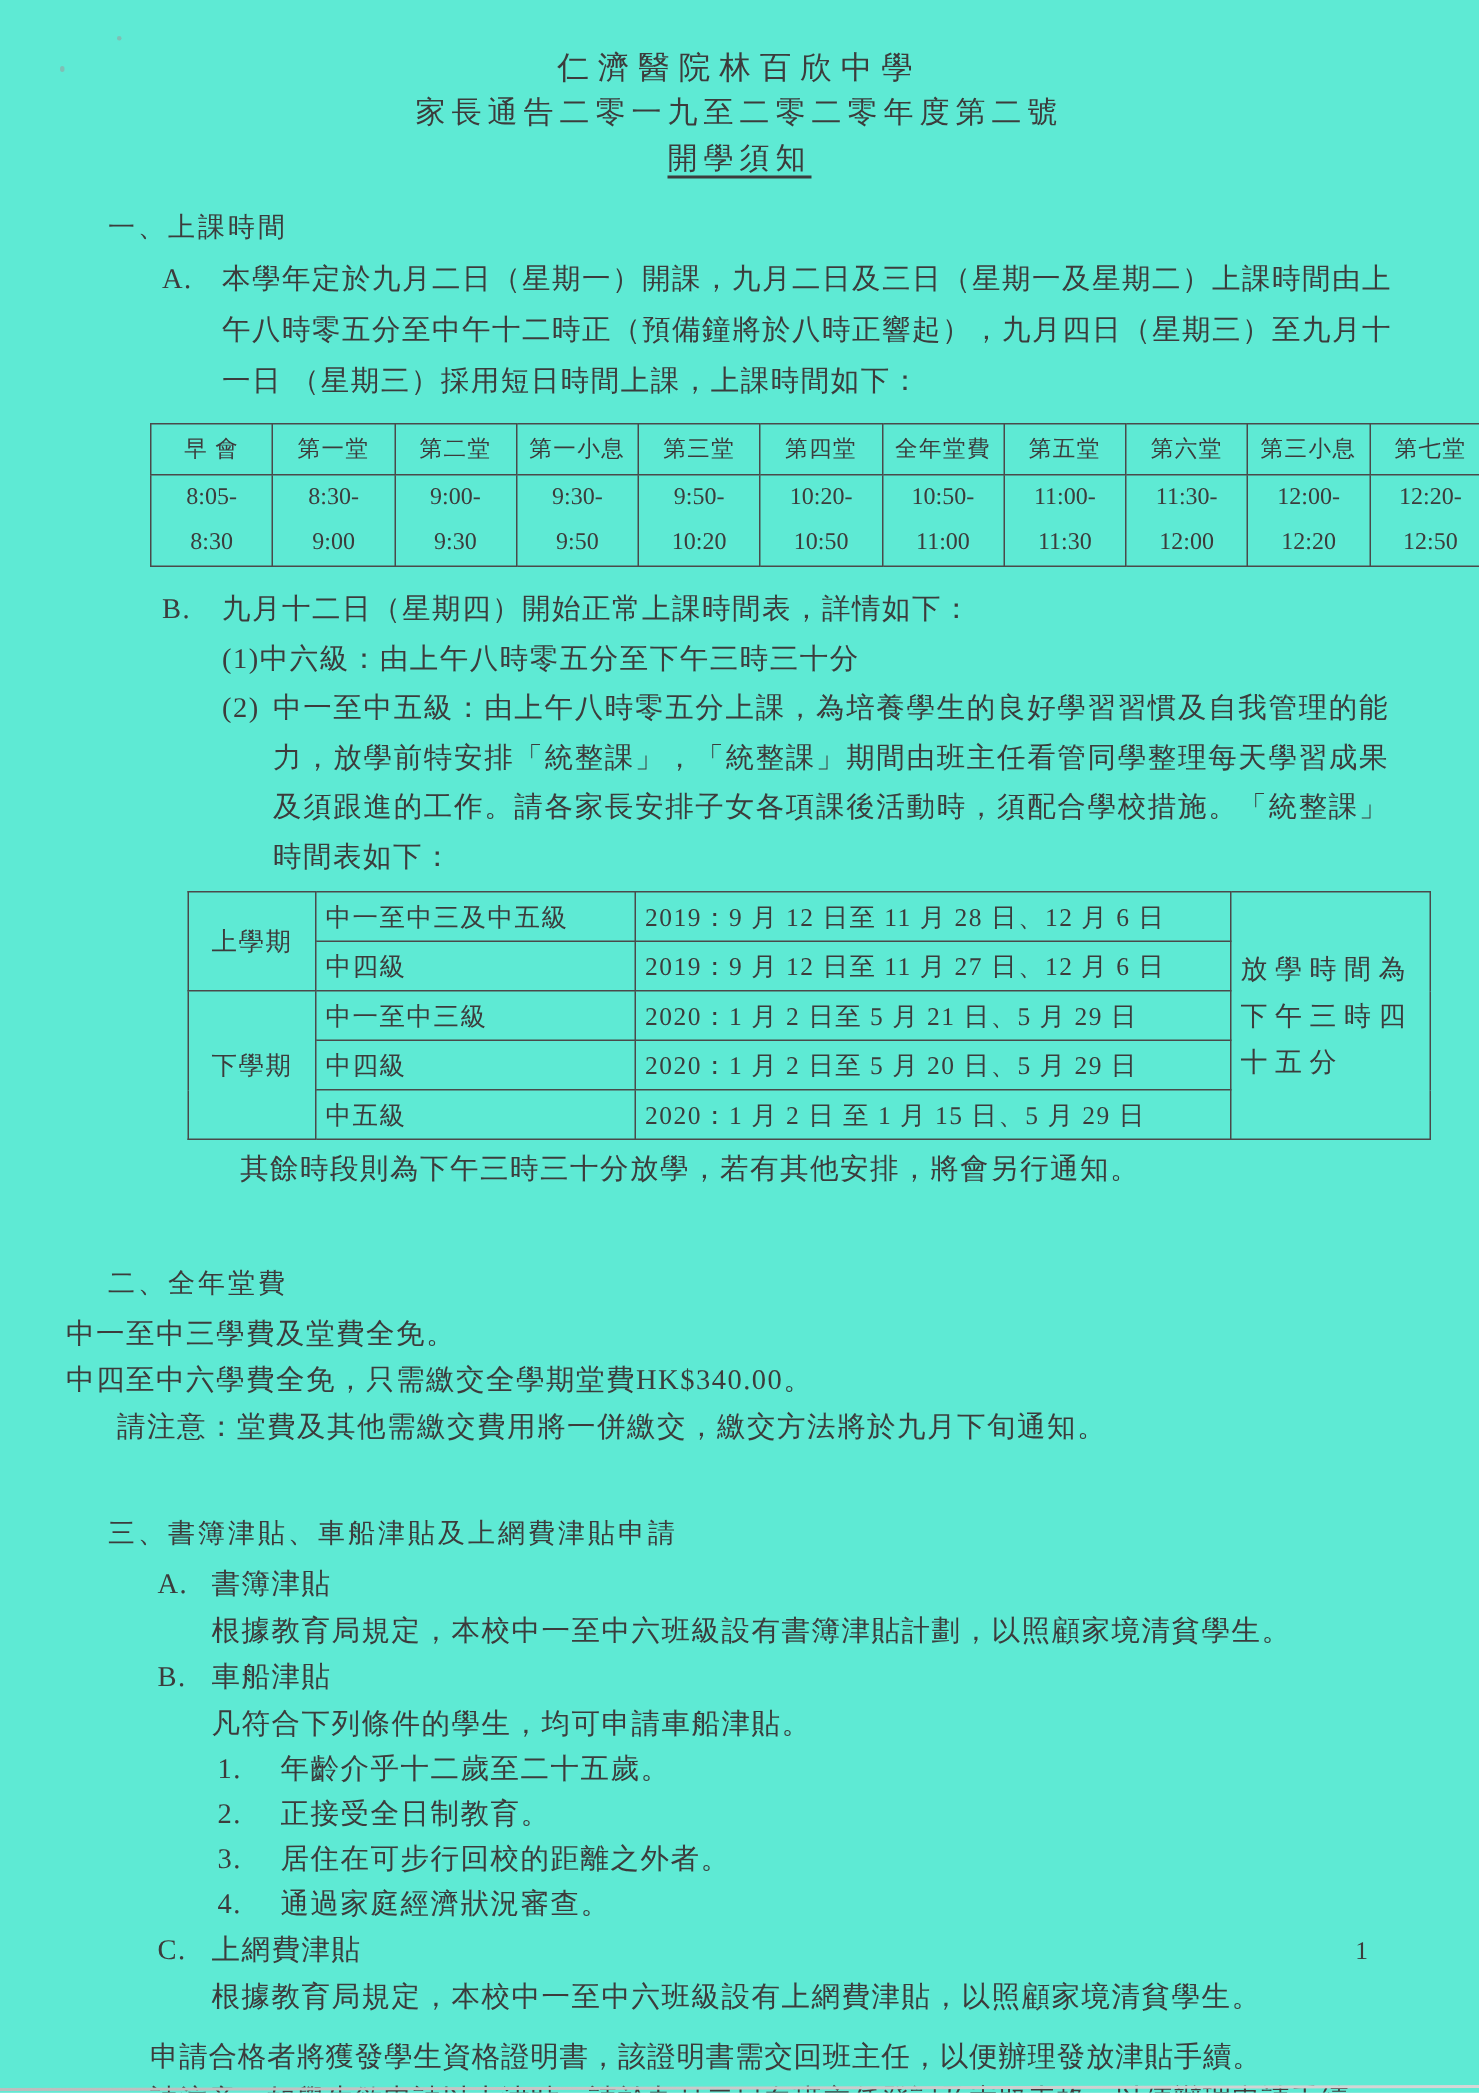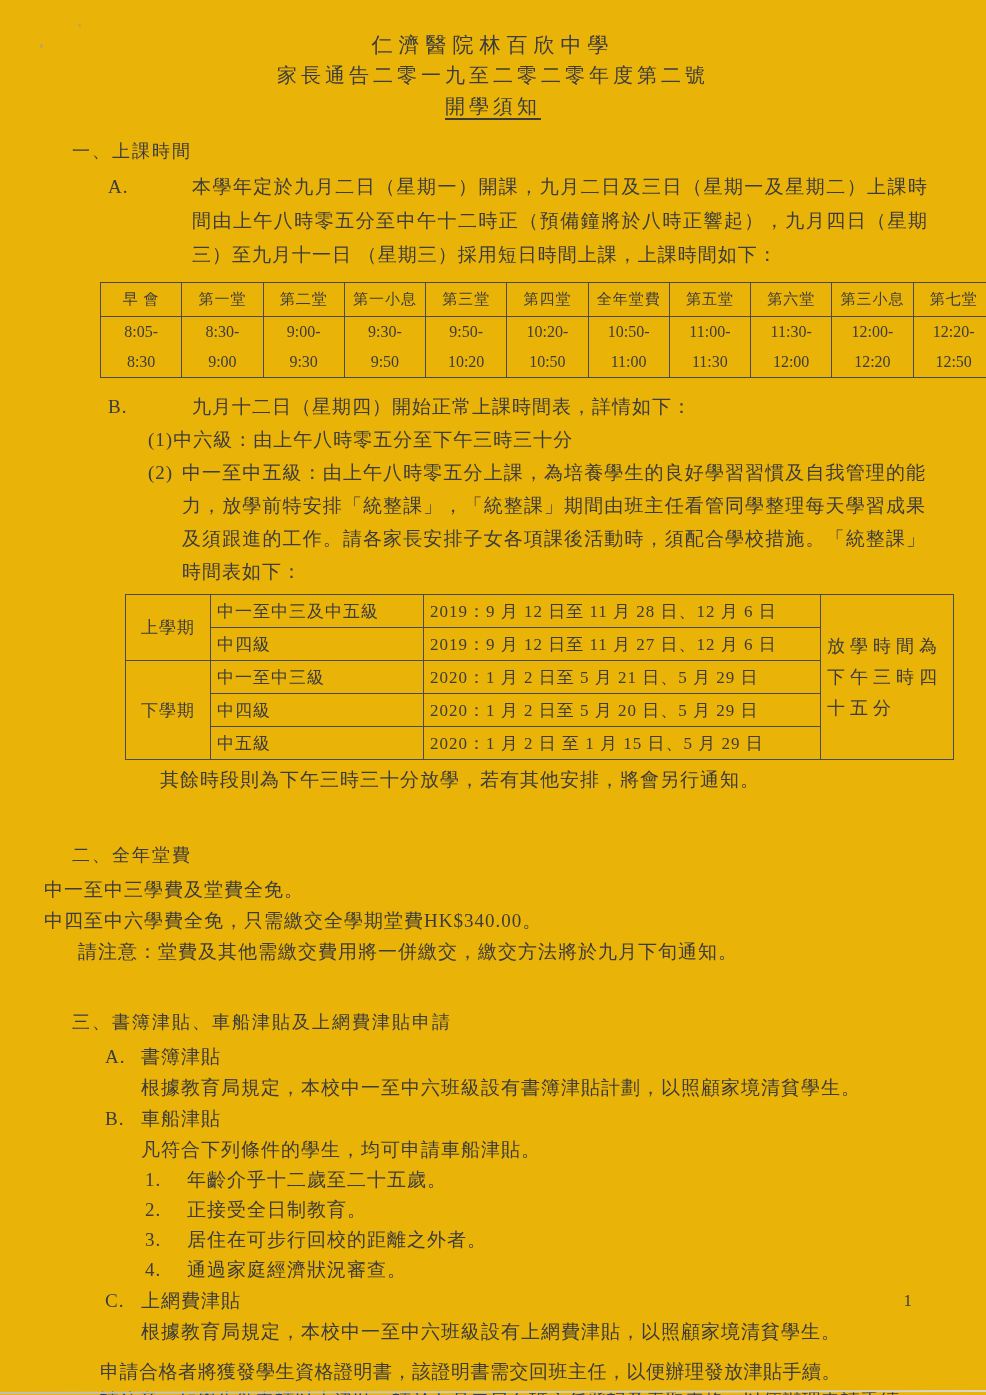--- a/index.html
+++ b/index.html
@@ -5,21 +5,21 @@
   html,body{margin:0;padding:0;}
   body{
     background:#e8e8e8;
     font-family:"Liberation Serif","DejaVu Serif",serif;
   }
   .page{
     position:relative;
     width:986px;
     height:1395px;
     margin:0 auto;
-    background:#eab308;
+    background:#5eead4;
     color:#3c3c3c;
     overflow:hidden;
   }
   .center{text-align:center;}
   .school-title{
     padding-top:30px;
     font-size:21px;
     letter-spacing:6px;
     line-height:30px;
   }
@@ -45,21 +45,21 @@
   }
   .item-row{
     display:flex;
     margin-left:108px;
     margin-right:58px;
     font-size:19px;
     line-height:34px;
     letter-spacing:1px;
   }
   .item-marker{flex:0 0 40px;}
-  .item-text{flex:1;text-align:justify;margin-left:44px;}
+  .item-text{flex:1;text-align:justify;}
   
   .sched-table{
     border-collapse:collapse;
     margin:10px 0 6px 100px;
     width:976px;
     table-layout:fixed;
   }
   .sched-table td{
     border:1px solid #4a4a4a;
     text-align:center;

